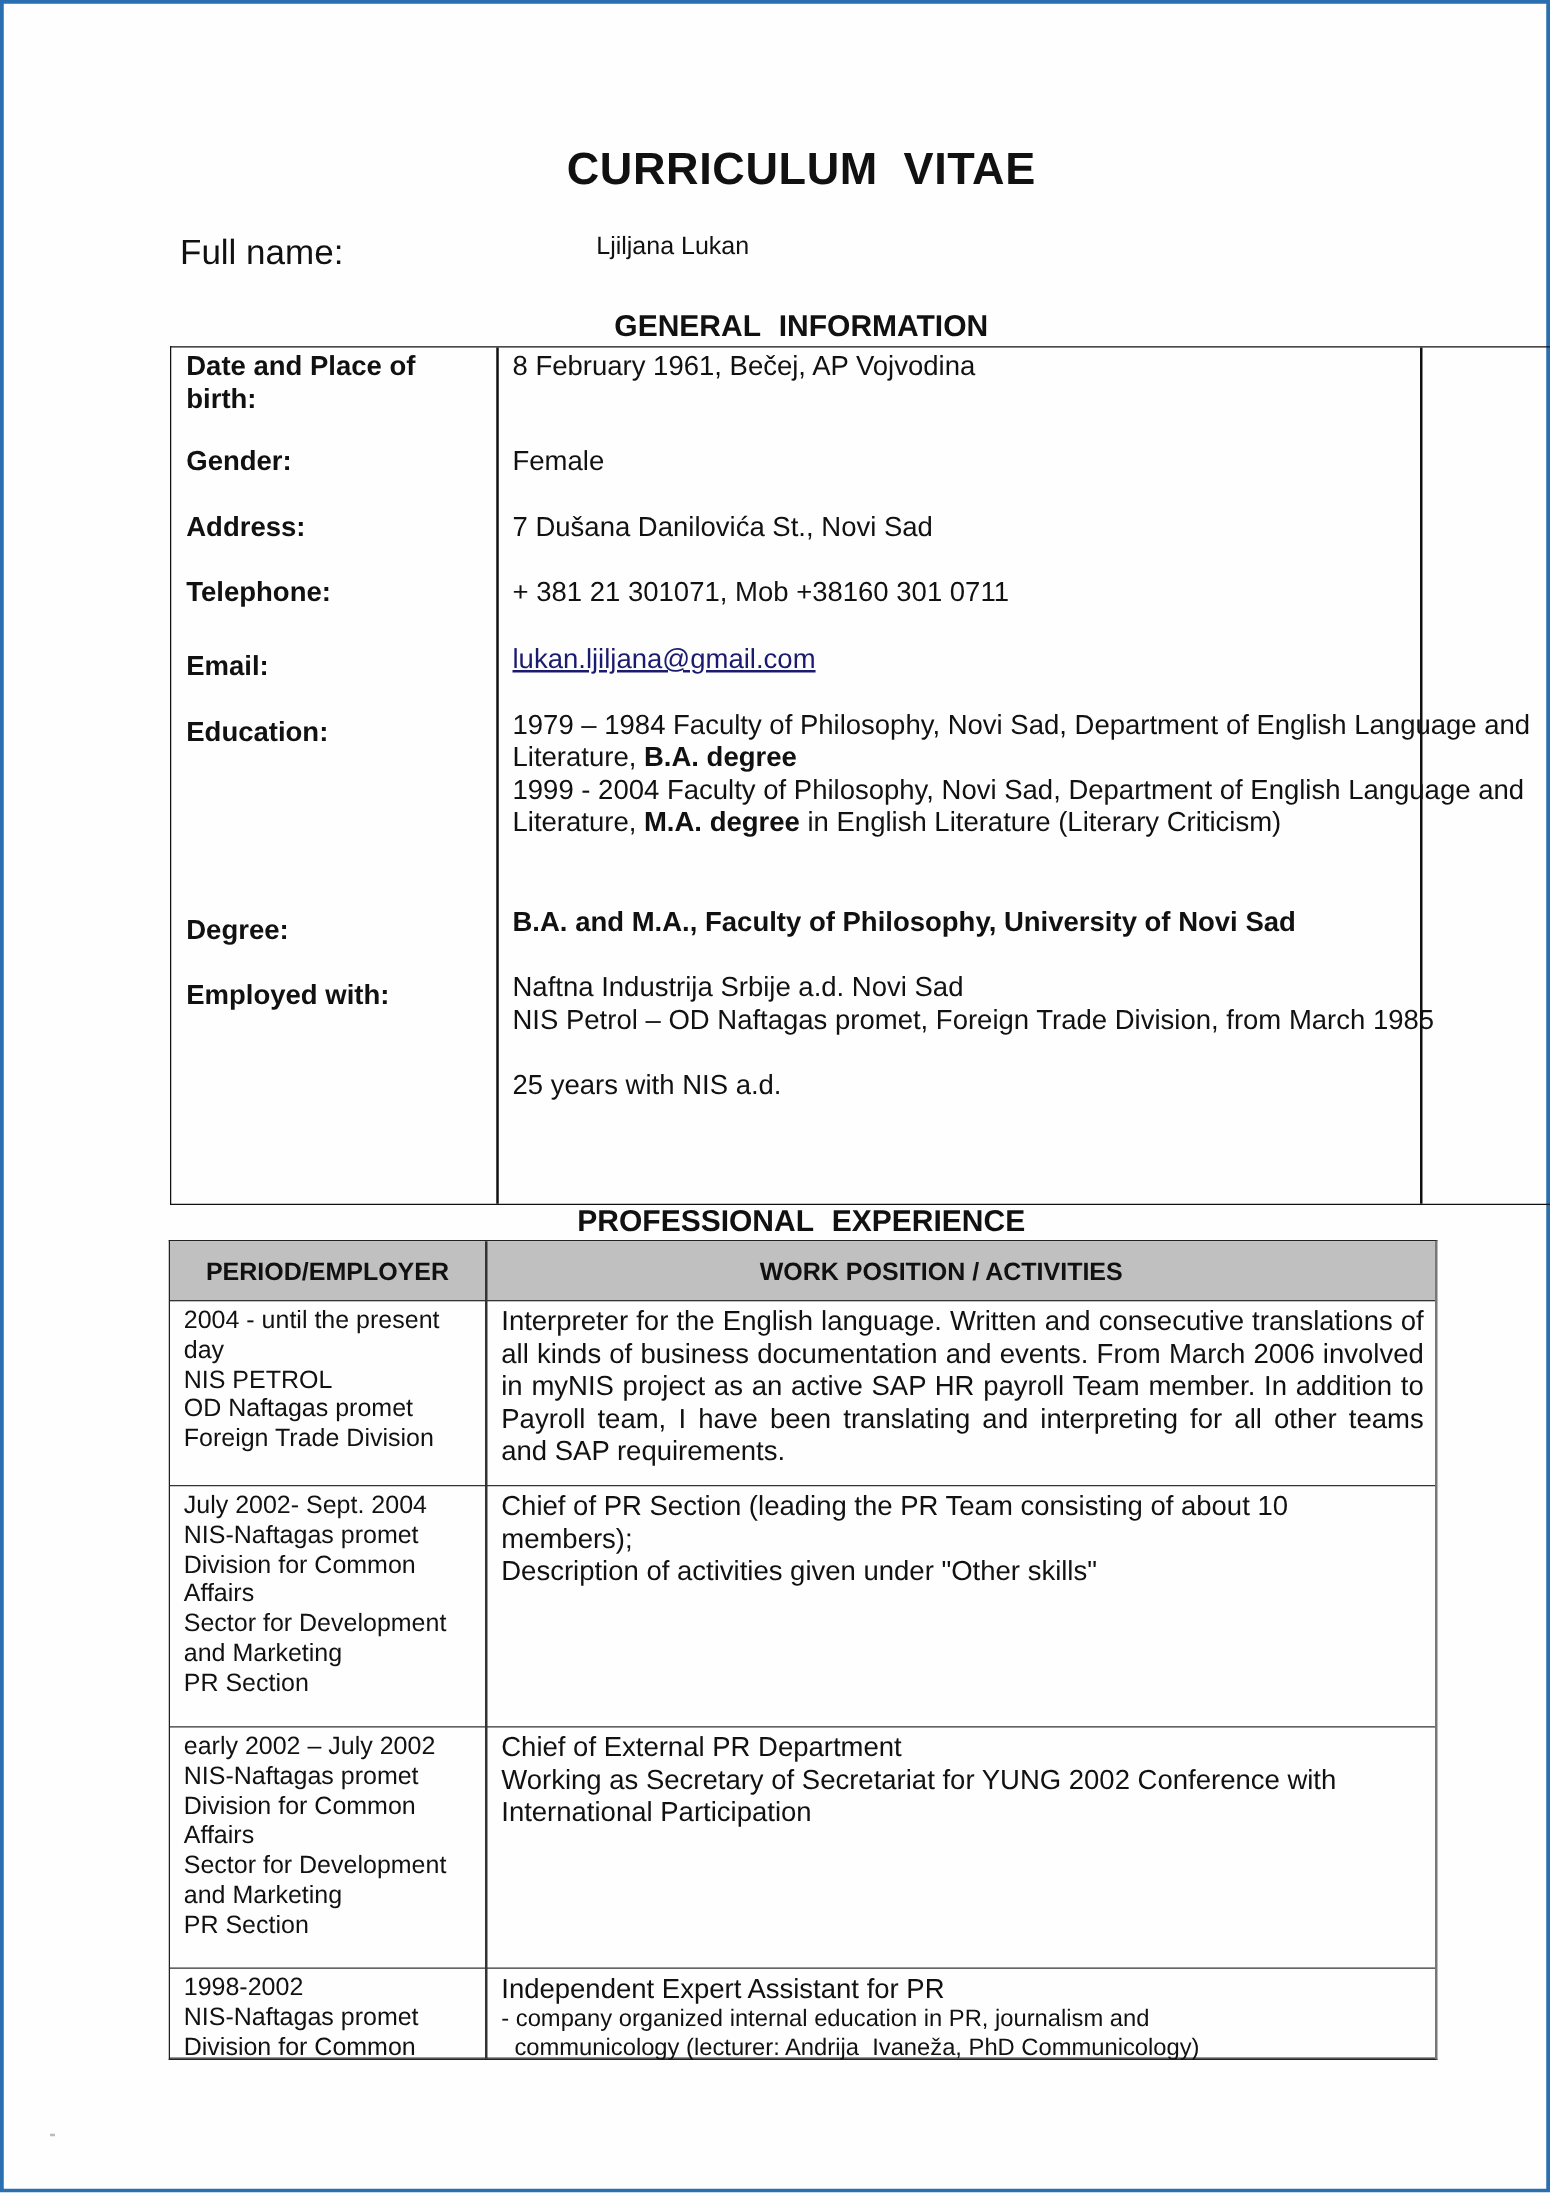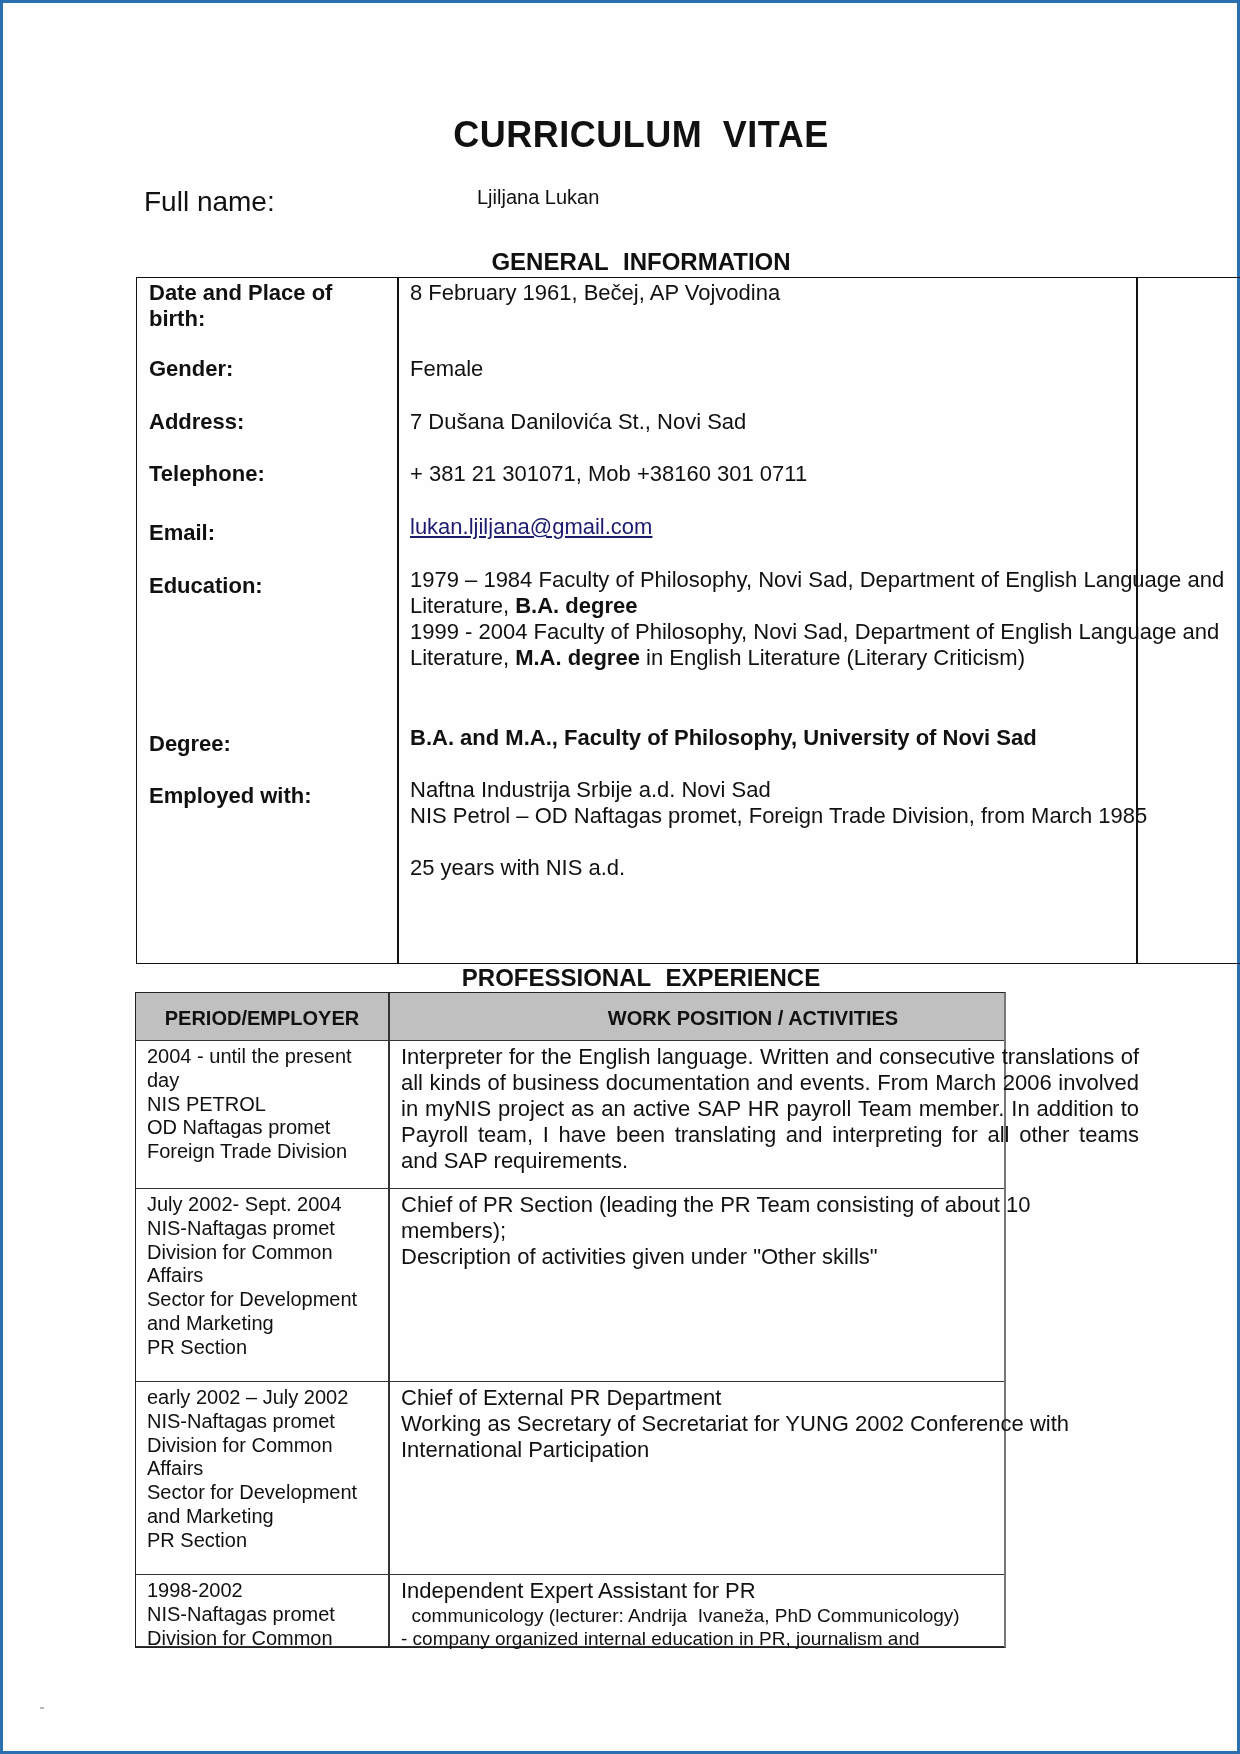--- a/index.html
+++ b/index.html
@@ -40,21 +40,21 @@
     position: absolute; left: 12px; width: 240px; font-weight: bold; font-size: 22px; line-height: 26px;
   }
   .gi-value {
     position: absolute; left: 273px; width: 840px; font-size: 22px; line-height: 26px;
   }
   .gi-value b { font-weight: bold; }
   .link { color: #1a1a6e; text-decoration: underline; }
 
   
   .pe-table {
-    position: absolute; left: 135px; top: 992px; width: 871px; height: 656px;
+    position: absolute; left: 135px; top: 992px; width: 1015px; height: 656px;
     border: 1.5px solid #222; border-right: 2px solid #777;
   }
   .pe-header {
     position: absolute; left: 0; right: 0; top: 0; height: 48px; background: #c0c0c0;
     border-bottom: 1.5px solid #333;
   }
   .pe-header .h {
     position: absolute; top: 14px; font-weight: bold; font-size: 20px; text-align: center;
   }
   .pe-vline { position: absolute; top: 0; bottom: 0; left: 252px; width: 1.5px; background: #333; }
@@ -175,21 +175,21 @@
   </div>
 
   <div class="pe-row" style="top:582px;height:72px">
     <div class="pe-period">
       <div>1998-2002</div>
       <div class="emp">NIS-Naftagas promet</div>
       <div>Division for Common</div>
     </div>
     <div class="pe-desc">
       <div>Independent Expert Assistant for PR</div>
+      <div class="small">- company organized internal education in PR, journalism and</div>
       <div class="small" style="white-space:pre">  communicology (lecturer: Andrija  Ivaneža, PhD Communicology)</div>
-      <div class="small">- company organized internal education in PR, journalism and</div>
     </div>
   </div>
 
   <div class="pe-vline"></div>
 </div>
 
 <div class="dot"></div>
 
 </body></html>

